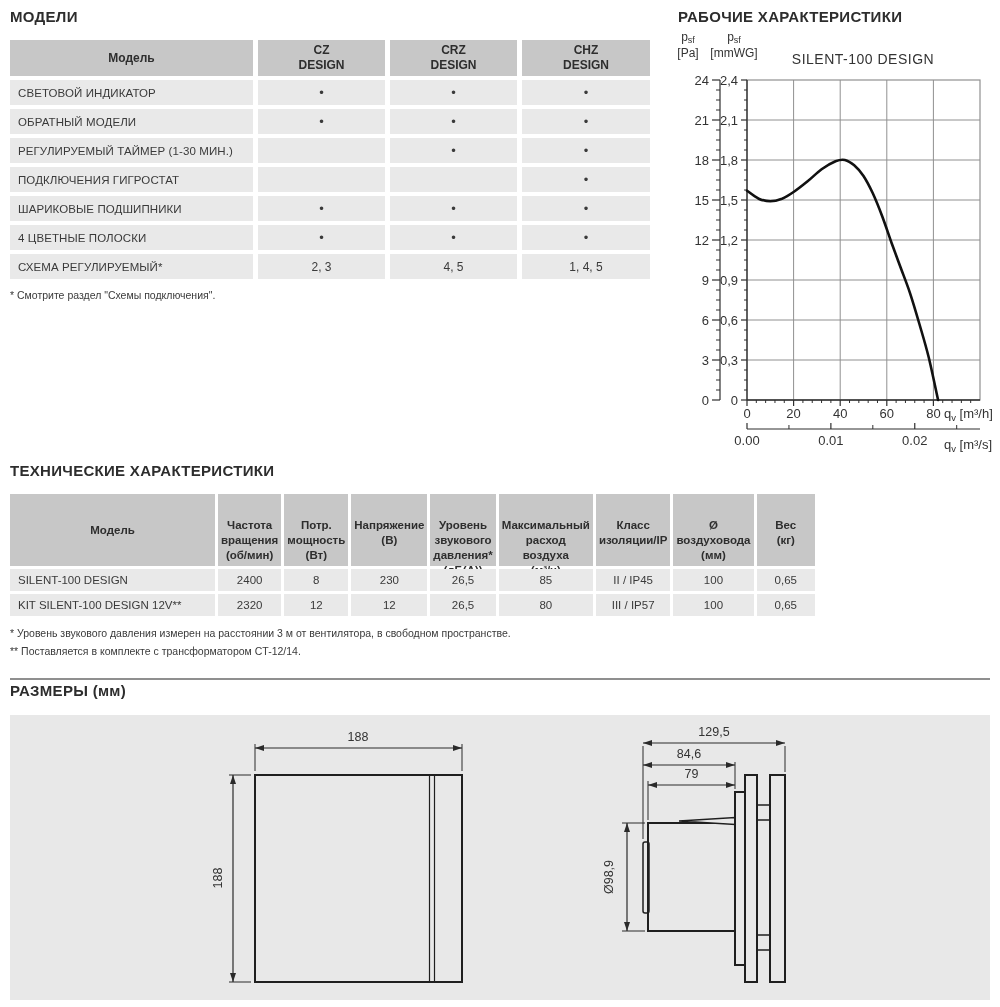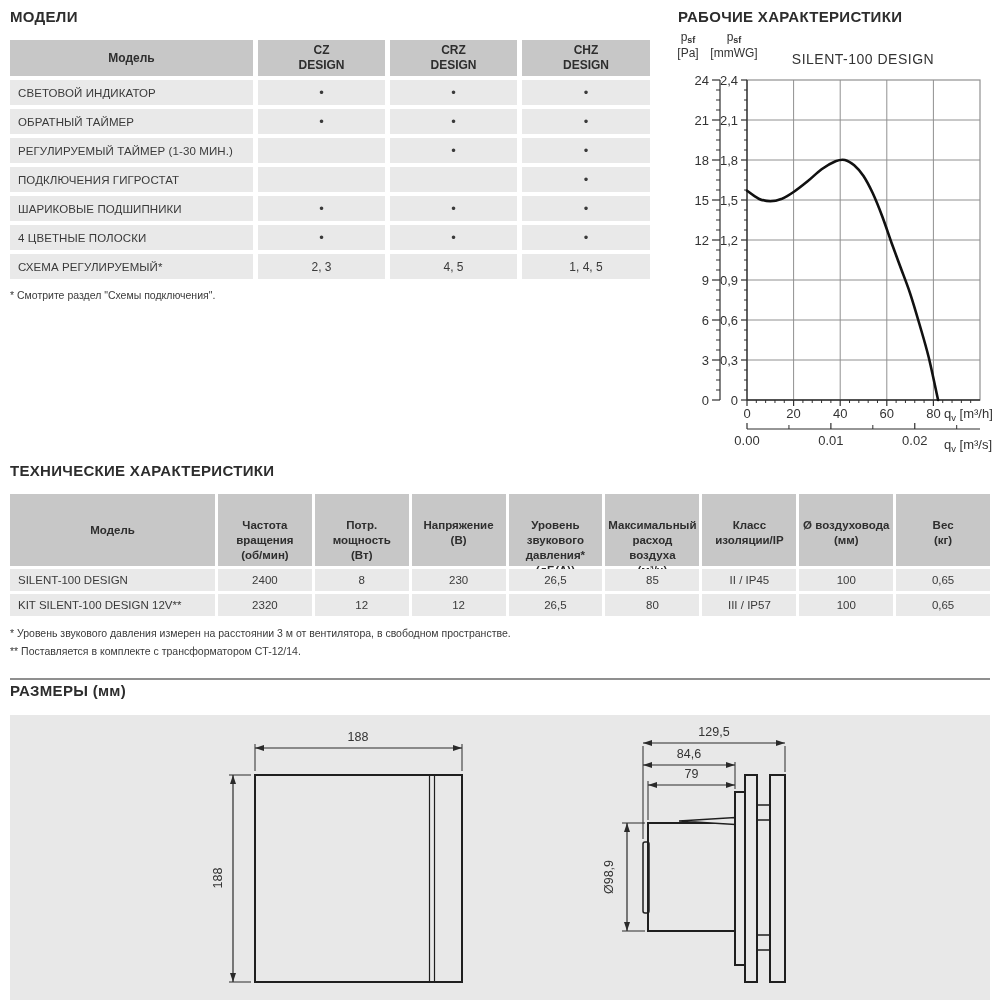--- a/index.html
+++ b/index.html
@@ -12,23 +12,23 @@
   .m-head{background:#c7c7c7;height:36px;display:flex;flex-direction:column;align-items:center;
           justify-content:center;font-weight:bold;font-size:12px;line-height:1.25;color:#2e2e2e;text-align:center;}
   .m-cell{background:#e9e9e9;height:25px;display:flex;align-items:center;justify-content:center;font-size:12px;}
   .m-cell.m-label{justify-content:flex-start;padding-left:8px;font-size:11.5px;letter-spacing:.1px;text-align:center;}
   .m-val{font-size:13px;}
   .foot{font-size:10.5px;color:#3a3a3a;margin:9px 0 0 0;line-height:1.5;}
   
   #perf-title{position:absolute;left:678px;top:8px;}
   #perf-chart{position:absolute;left:660px;top:28px;font-family:"Liberation Sans",sans-serif;}
   .yunit{position:absolute;font-size:12px;color:#333;line-height:13px;text-align:center;}
-  .yunit sub{font-size:9px;vertical-align:-2px;font-weight:bold;}
+  .yunit sub{font-size:9px;vertical-align:-2px;}
   
-  #tech{position:absolute;left:10px;top:462px;width:980px;}
+  #tech{position:absolute;left:10px;top:462px;width:805px;}
   .t-table{display:grid;grid-template-columns:205px repeat(8,1fr);gap:3px;}
   .t-head{background:#c7c7c7;height:72px;display:flex;flex-direction:column;align-items:center;
           justify-content:space-between;padding:24px 3px;box-sizing:border-box;text-align:center;
           font-weight:bold;font-size:11.5px;line-height:1.3;color:#2e2e2e;}
   .t-head.center{justify-content:center;}
   .t-cell{background:#e9e9e9;height:22px;display:flex;align-items:center;justify-content:center;font-size:11.5px;}
   .t-cell.left{justify-content:flex-start;padding-left:8px;}
   .divider{position:absolute;left:10px;top:670px;width:980px;height:0;border:none;border-top:2px solid #8f8f8f;}
   
   #dims-title{position:absolute;left:10px;top:682px;}
@@ -56,21 +56,21 @@
       <div class="m-head">
           <span>CHZ</span>
           <span>DESIGN</span>
         </div>
 
       <div class="m-cell m-label">СВЕТОВОЙ ИНДИКАТОР</div>
       <div class="m-cell m-val">•</div>
       <div class="m-cell m-val">•</div>
       <div class="m-cell m-val">•</div>
 
-      <div class="m-cell m-label">ОБРАТНЫЙ ТАЙМЕР</div>
+      <div class="m-cell m-label">ОБРАТНЫЙ МОДЕЛИ</div>
       <div class="m-cell m-val">•</div>
       <div class="m-cell m-val">•</div>
       <div class="m-cell m-val">•</div>
 
       <div class="m-cell m-label">РЕГУЛИРУЕМЫЙ ТАЙМЕР (1-30 МИН.)</div>
       <div class="m-cell m-val"></div>
       <div class="m-cell m-val">•</div>
       <div class="m-cell m-val">•</div>
 
       <div class="m-cell m-label">ПОДКЛЮЧЕНИЯ ГИГРОСТАТ</div>

